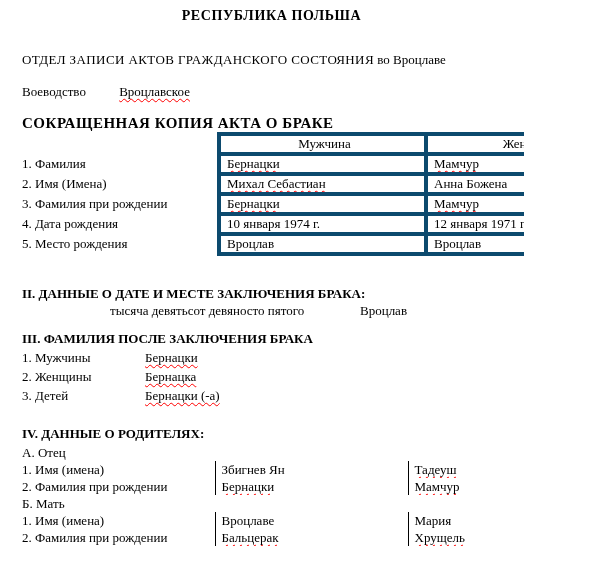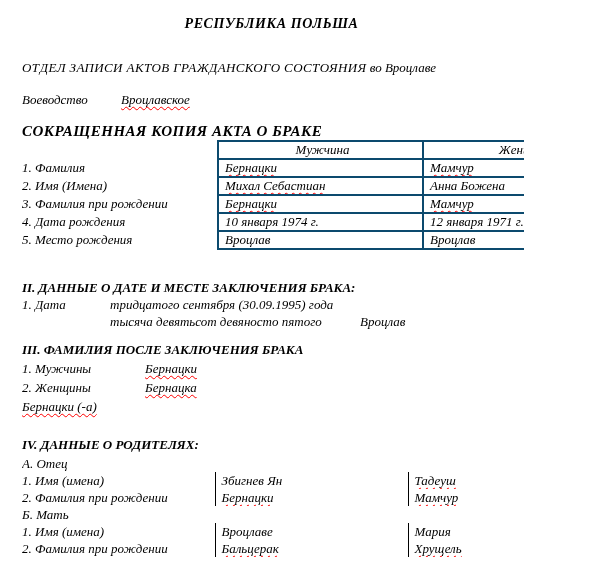--- a/index.html
+++ b/index.html
@@ -10,23 +10,22 @@
     color: #000000;
     font-family: "Liberation Serif", serif;
     font-size: 13px;
     line-height: 16px;
   }
   .page {
     position: relative;
     width: 524px;
     height: 577px;
     box-sizing: border-box;
-    padding: 16px 3px 0 22px;
+    padding: 8px 3px 0 22px;
     overflow: hidden;
-    font-style: italic;
   }
 
   .title-country {
     font-size: 14px;
     font-weight: 700;
     text-align: center;
     letter-spacing: 0.6px;
     margin: 0;
   }
   .office-line { margin-top: 28px; white-space: nowrap; }
@@ -56,21 +55,21 @@
 
   .t1 { margin-top: 1px; width: 579px; }
   .t1 td {
     height: 16px;
     vertical-align: middle;
     padding: 0 2px 0 6px;
     overflow: hidden;
     white-space: nowrap;
   }
   .t1 td.lbl { width: 193px; padding-left: 0; }
-  .t1 td.cell { border: 2px solid #0c4a6e; }
+  .t1 td.cell { border: 4px solid #0c4a6e; }
   .t1 td.c1 { width: 195px; }
   .t1 td.c2 { width: 191px; }
   .t1 tr.hdr td.cell { text-align: center; }
 
   .sec2-row { display: flex; margin-top: 1px; white-space: nowrap; }
   .sec2-label { width: 88px; flex: none; }
   .sec2-text2 { width: 250px; flex: none; }
   .sec2-place-label { width: 95px; flex: none; }
 
   .sec3-row { display: flex; margin-top: 3px; white-space: nowrap; }
@@ -150,40 +149,37 @@
       <td class="lbl">5. Место  рождения</td>
       <td class="cell c1">Вроцлав</td>
       <td class="cell c2">Вроцлав</td>
     </tr>
   </tbody>
     </table>
 
   <div class="sec-title sec2-title">II. ДАННЫЕ О ДАТЕ И МЕСТЕ ЗАКЛЮЧЕНИЯ БРАКА:</div>
 
   <div class="sec2-row">
-    <span class="sec2-label">1. Дата</span>
-    <span>тридцатого сентября (30.09.1995) года</span>
-  </div>
-  <div class="sec2-row">
     <span class="sec2-label"></span>
     <span class="sec2-text2">тысяча девятьсот девяносто пятого</span>
     <span>Вроцлав</span>
   </div>
 
   <div class="sec-title sec3-title">III. ФАМИЛИЯ ПОСЛЕ ЗАКЛЮЧЕНИЯ БРАКА</div>
 
   <div class="sec3-row">
     <span class="sec3-label">1. Мужчины</span>
     <span class="sp">Бернацки</span>
   </div>
   <div class="sec3-row">
     <span class="sec3-label">2. Женщины</span>
     <span class="sp">Бернацка</span>
   </div>
   <div class="sec3-row">
+    <span class="sec3-label">3. Детей</span>
     <span class="sp">Бернацки (-а)</span>
   </div>
 
   <div class="sec-title sec4-title">IV. ДАННЫЕ О РОДИТЕЛЯХ:</div>
 
   <table class="t4">
     <tbody>
         <tr>
       <td class="lbl" colspan="3">А. Отец</td>
     </tr>

